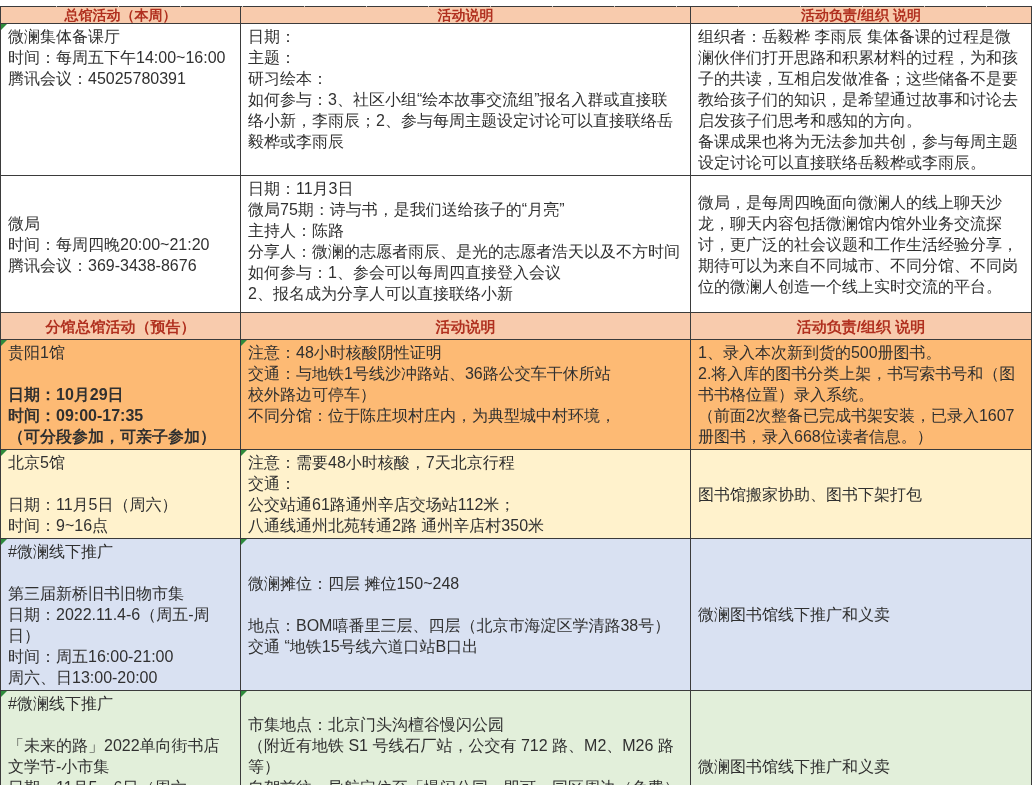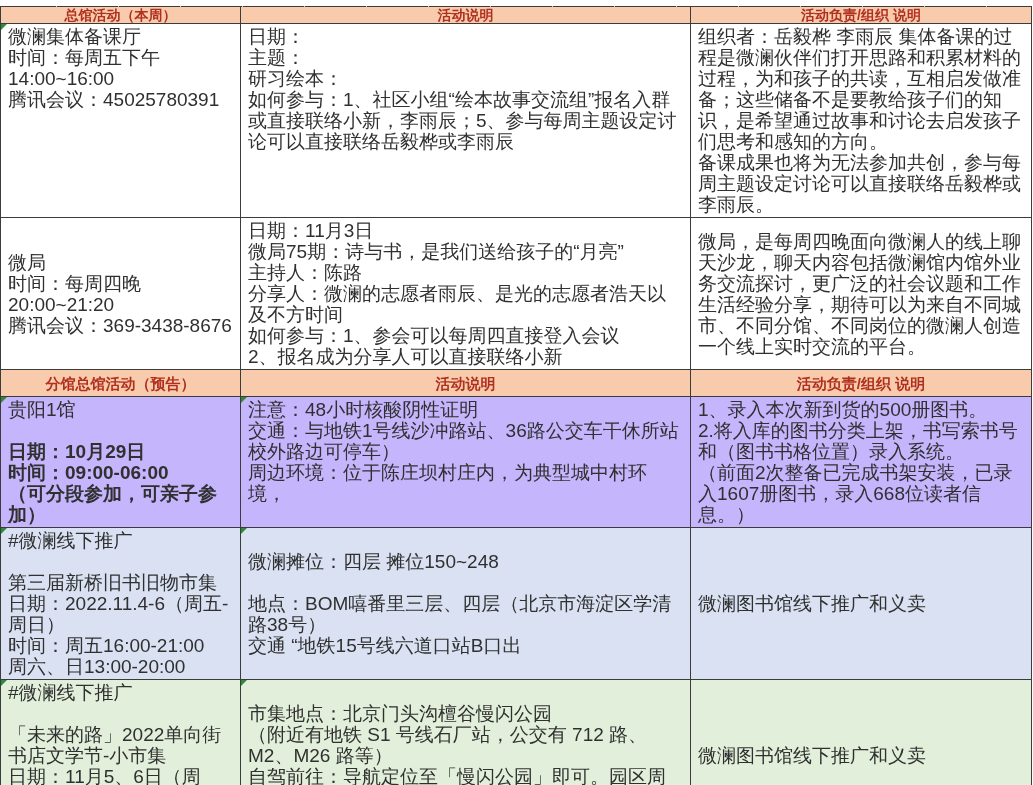--- a/index.html
+++ b/index.html
@@ -10,38 +10,38 @@
   }
   .sheet{position:relative;width:1033px;height:785px;}
   
   .tick-strip{position:absolute;left:0;width:1030px;pointer-events:none;}
   .tick-strip.top{top:0;height:5px;background:repeating-linear-gradient(to right,transparent 0 61px,#c4c4c4 61px 62px);background-position:-5px 0;}
 
   table{border-collapse:collapse;table-layout:fixed;width:1031px;margin-top:6px;}
   col.c1{width:240px;} col.c2{width:450px;} col.c3{width:341px;}
   td{
     border:1px solid #3b3b3b;vertical-align:top;padding:2px 7px;
-    font-size:19px;line-height:21px;color:#303030;overflow:hidden;position:relative;
+    font-size:16px;line-height:21px;color:#303030;overflow:hidden;position:relative;
   }
   .txt{white-space:pre-line;}
   .bold{font-weight:bold;}
   .v-mid{vertical-align:middle;}
 
   tr.hrow1{height:17px;padding-left:32px;} tr.row1{height:138px;} tr.row2{height:137px;}
   tr.hrow2{height:27px;padding-left:36px;} tr.row3{height:105px;} tr.row4{height:84px;}
   tr.row5{height:133px;} tr.row6{height:132px;}
 
   td.hdr{
     background:#F8CBAD;color:#B0301F;font-weight:bold;text-align:center;
     vertical-align:middle;padding:0 4px;
   }
   tr.hrow1 td.hdr{font-size:14px;line-height:16px;}
   tr.hrow2 td.hdr{font-size:15px;line-height:25px;}
 
-  tr.row3 td{background:#c4b5fd;}
+  tr.row3 td{background:#fdba74;}
   tr.row4 td{background:#FFF2CC;}
   tr.row5 td{background:#D9E1F2;}
   tr.row6 td{background:#E2EFDA;}
 
   .tri{
     position:absolute;top:0;left:0;width:0;height:0;
     border-top:6px solid #2E8B3C;border-right:6px solid transparent;
   }
   .name-block{margin-bottom:21px;}
 </style>
@@ -75,21 +75,21 @@
       <td>
         <span class="tri"></span>
         <div class="txt">微澜集体备课厅
 时间：每周五下午14:00~16:00
 腾讯会议：45025780391</div>
       </td>
       <td>
         <div class="txt">日期：
 主题：
 研习绘本：
-如何参与：1、社区小组“绘本故事交流组”报名入群或直接联络小新，李雨辰；5、参与每周主题设定讨论可以直接联络岳毅桦或李雨辰</div>
+如何参与：3、社区小组“绘本故事交流组”报名入群或直接联络小新，李雨辰；2、参与每周主题设定讨论可以直接联络岳毅桦或李雨辰</div>
       </td>
       <td>
         <div class="txt">组织者：岳毅桦 李雨辰 集体备课的过程是微澜伙伴们打开思路和积累材料的过程，为和孩子的共读，互相启发做准备；这些储备不是要教给孩子们的知识，是希望通过故事和讨论去启发孩子们思考和感知的方向。
 备课成果也将为无法参加共创，参与每周主题设定讨论可以直接联络岳毅桦或李雨辰。</div>
       </td>
     </tr>
 
     <tr class="row2">
       <td class="v-mid">
         <div class="txt">微局
@@ -119,37 +119,56 @@
       <td class="hdr">
         <div>活动负责/组织  说明</div>
       </td>
     </tr>
 
     <tr class="row3">
       <td>
         <span class="tri"></span>
         <div class="txt name-block">贵阳1馆</div>
         <div class="txt bold">日期：10月29日
-时间：09:00-06:00
+时间：09:00-17:35
 （可分段参加，可亲子参加）</div>
       </td>
       <td>
         <span class="tri"></span>
         <div class="txt">注意：48小时核酸阴性证明
 交通：与地铁1号线沙冲路站、36路公交车干休所站
 校外路边可停车）
-周边环境：位于陈庄坝村庄内，为典型城中村环境，</div>
+不同分馆：位于陈庄坝村庄内，为典型城中村环境，</div>
       </td>
       <td>
         <div class="txt">1、录入本次新到货的500册图书。
 2.将入库的图书分类上架，书写索书号和（图书书格位置）录入系统。
 （前面2次整备已完成书架安装，已录入1607册图书，录入668位读者信息。）</div>
       </td>
     </tr>
 
+    <tr class="row4">
+      <td>
+        <span class="tri"></span>
+        <div class="txt">北京5馆
+
+日期：11月5日（周六）
+时间：9~16点</div>
+      </td>
+      <td>
+        <span class="tri"></span>
+        <div class="txt">注意：需要48小时核酸，7天北京行程
+交通：
+公交站通61路通州辛店交场站112米；
+八通线通州北苑转通2路 通州辛店村350米</div>
+      </td>
+      <td class="v-mid">
+        <div class="txt">图书馆搬家协助、图书下架打包</div>
+      </td>
+    </tr>
 
     <tr class="row5">
       <td>
         <span class="tri"></span>
         <div class="txt">#微澜线下推广
 
 第三届新桥旧书旧物市集
 日期：2022.11.4-6（周五-周日）
 时间：周五16:00-21:00
 周六、日13:00-20:00</div>

